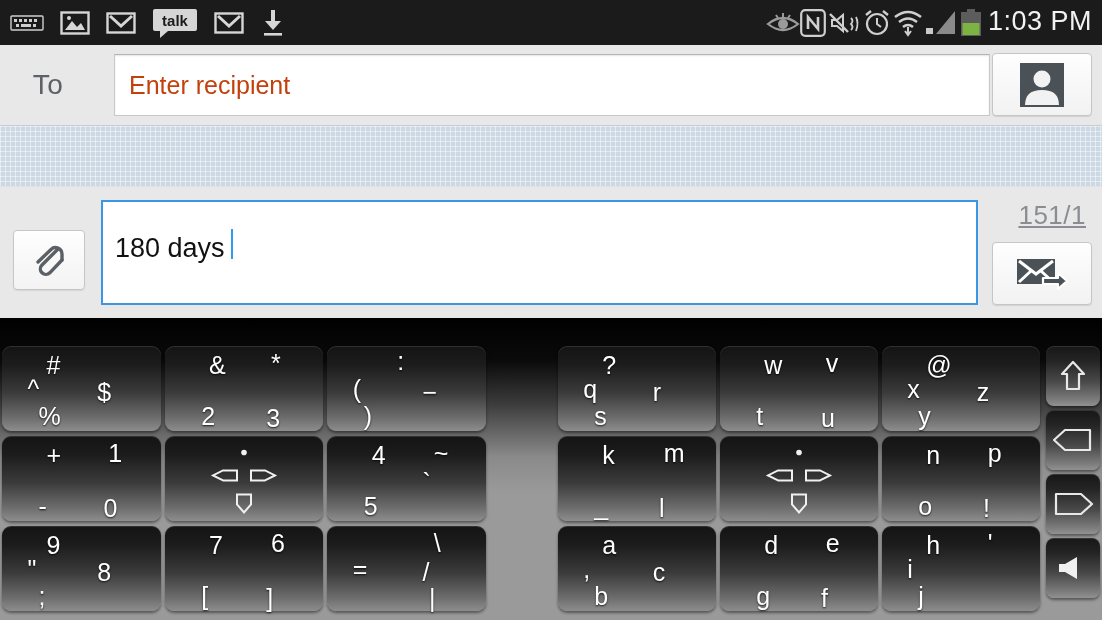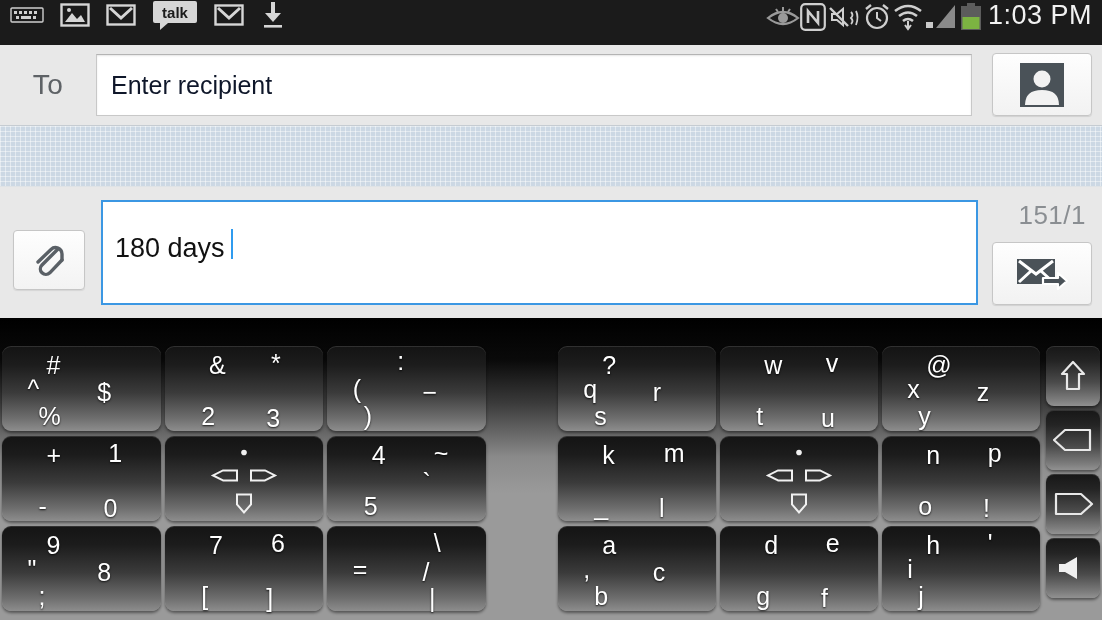--- a/index.html
+++ b/index.html
@@ -7,21 +7,21 @@
     width: 1102px; height: 620px;
     background: #e8e8e8;
     font-family: "Liberation Sans", sans-serif;
     overflow: hidden;
   }
   #app { position: relative; width: 1102px; height: 620px; }
 
   
   .statusbar {
     position: absolute; left: 0; top: 0; width: 1102px; height: 45px;
-    background: #1b1b1b; display: flex; align-items: flex-start;
+    background: #1b1b1b; display: flex; align-items: center;
   }
   .sb-left { display: flex; align-items: center; gap: 16px; padding-left: 10px; }
   .sb-right { margin-left: auto; display: flex; align-items: center; padding-right: 10px; }
   .sb-ico { display: block; }
   .sb-clock {
     color: #f2f2f2; font-size: 27px; letter-spacing: .5px;
     font-family: "Liberation Sans", sans-serif; padding-left: 4px; padding-bottom:2px;
   }
 
   
@@ -31,21 +31,21 @@
   }
   .to-label {
     width: 96px; text-align: center; color: #5e6266;
     font-size: 28px; letter-spacing: .5px;
   }
   .to-input {
     width: 876px; height: 62px; background: #fff;
     border: 1px solid #c8c8c8; border-top-color: #b4b4b4;
     box-shadow: inset 0 1px 2px rgba(0,0,0,.10);
     display: flex; align-items: center; padding-left: 14px;
-    color: #0f172a; font-size: 25px;
+    color: #c2410c; font-size: 25px; margin-left: 18px;
   }
   .contact-btn {
     position: absolute; right: 10px; top: 8px; width: 100px; height: 63px;
     background: linear-gradient(#fefefe,#f2f2f2);
     border: 1px solid #c6c6c6; border-radius: 4px;
     box-shadow: 0 1px 1px rgba(0,0,0,.10);
     display: flex; align-items: center; justify-content: center;
   }
 
   
@@ -80,21 +80,21 @@
   .msg-text {
     font-size: 27px; color: #111; line-height: 1.1;
     display: inline-block; vertical-align: middle;
   }
   .caret {
     display: inline-block; width: 2px; height: 30px;
     background: #2f9bef; vertical-align: -6px; margin-left: 6px;
   }
   .counter {
     position: absolute; right: 16px; top: 13px;
-    color: #8a8e92; font-size: 26px; letter-spacing: .5px;
+    color: #8a8e92; font-size: 26px; letter-spacing: .5px; text-decoration: underline;
   }
   .send-btn {
     position: absolute; right: 10px; top: 55px; width: 100px; height: 63px;
     background: linear-gradient(#fefefe,#f2f2f2);
     border: 1px solid #c6c6c6; border-radius: 4px;
     box-shadow: 0 1px 1px rgba(0,0,0,.10);
     display: flex; align-items: center; justify-content: center;
   }
 
   

